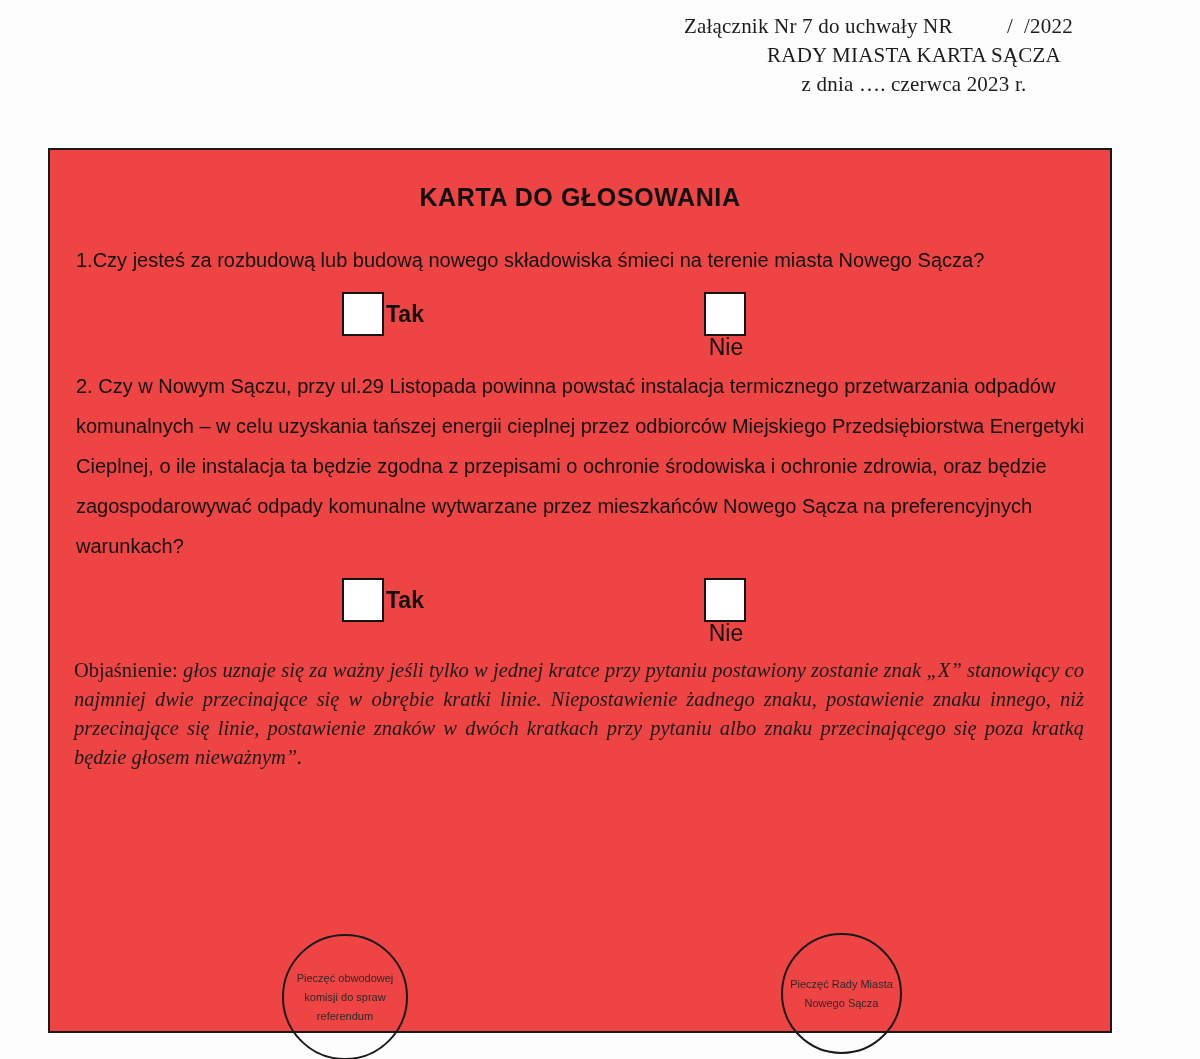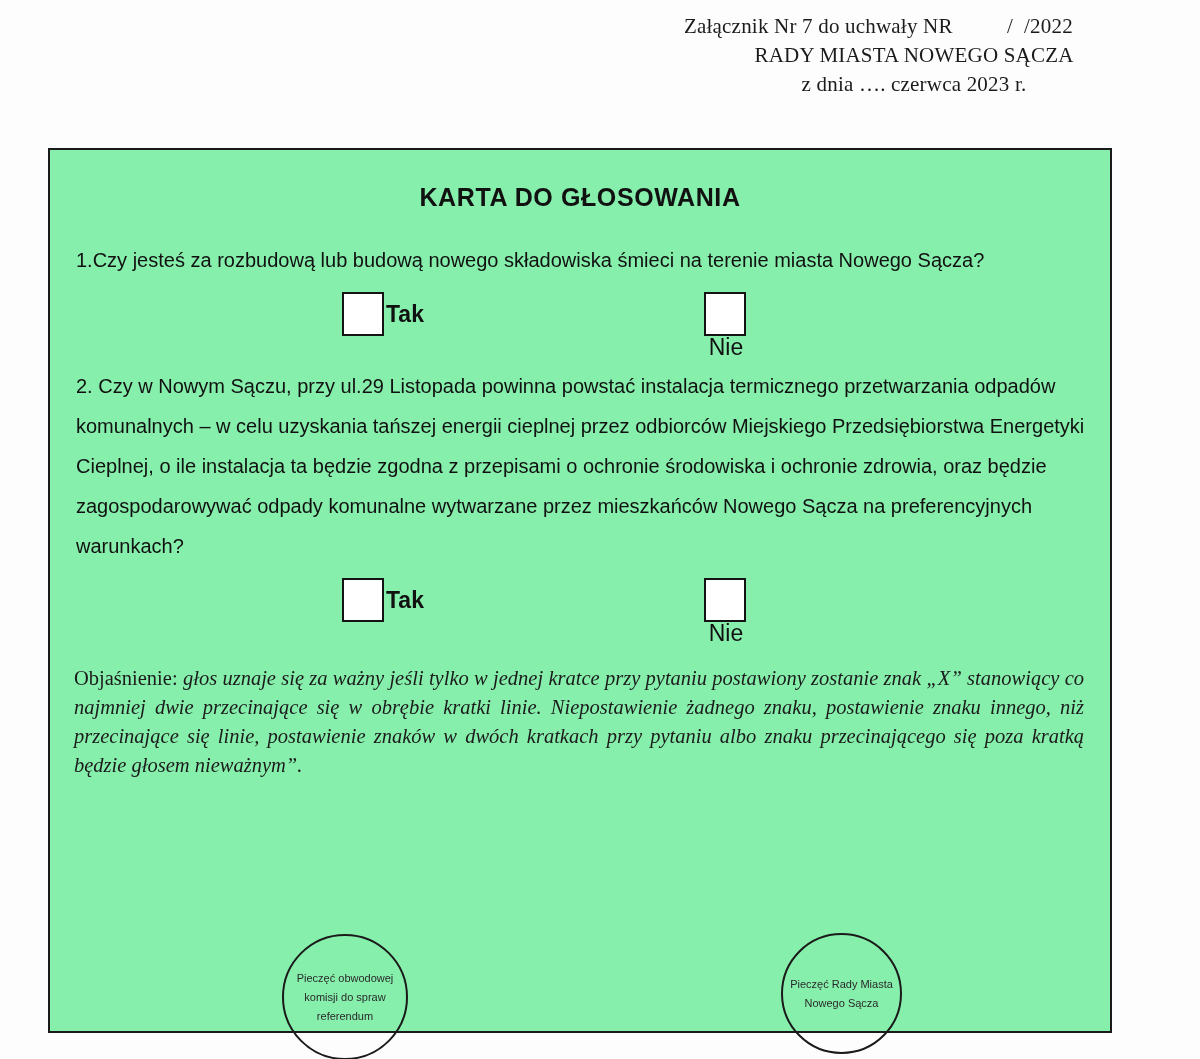--- a/index.html
+++ b/index.html
@@ -34,21 +34,21 @@
 
   
   .ballot-card {
     position: absolute;
     left: 48px;
     top: 148px;
     width: 1064px;
     height: 885px;
     border: 2px solid #1a1a1a;
     box-sizing: border-box;
-    background: #86efac;
+    background: #ef4444;
   }
 
   .card-inner {
     position: relative;
     height: 100%;
     padding: 0 14px;
     box-sizing: border-box;
   }
 
   .ballot-title {
@@ -106,21 +106,21 @@
     line-height: 1;
   }
 
   
   .explanation {
     font-family: "Liberation Serif", serif;
     font-size: 20.5px;
     line-height: 29px;
     text-align: justify;
     font-style: italic;
-    margin-top: 34px;
+    margin-top: 26px;
     padding: 0 12px 0 10px;
     color: #1b1b1b;
   }
   .explanation .lead {
     font-style: normal;
   }
 
   
   .stamp {
     position: absolute;
@@ -148,21 +148,21 @@
     width: 117px;
     height: 117px;
   }
   .stamp span { display: block; padding: 0 6px; }
 </style>
 </head>
 <body>
 
 <div class="doc-header">
   <div class="hdr-line hdr-line-1">Załącznik Nr 7 do uchwały NR          /  /2022</div>
-  <div class="hdr-line">RADY MIASTA NOWEGO SĄCZA</div>
+  <div class="hdr-line">RADY MIASTA KARTA SĄCZA</div>
   <div class="hdr-line">z dnia …. czerwca 2023 r.</div>
 </div>
 
 <div class="ballot-card">
   <div class="card-inner">
 
     <div class="ballot-title">KARTA DO GŁOSOWANIA</div>
 
 
     <div class="question q1">

